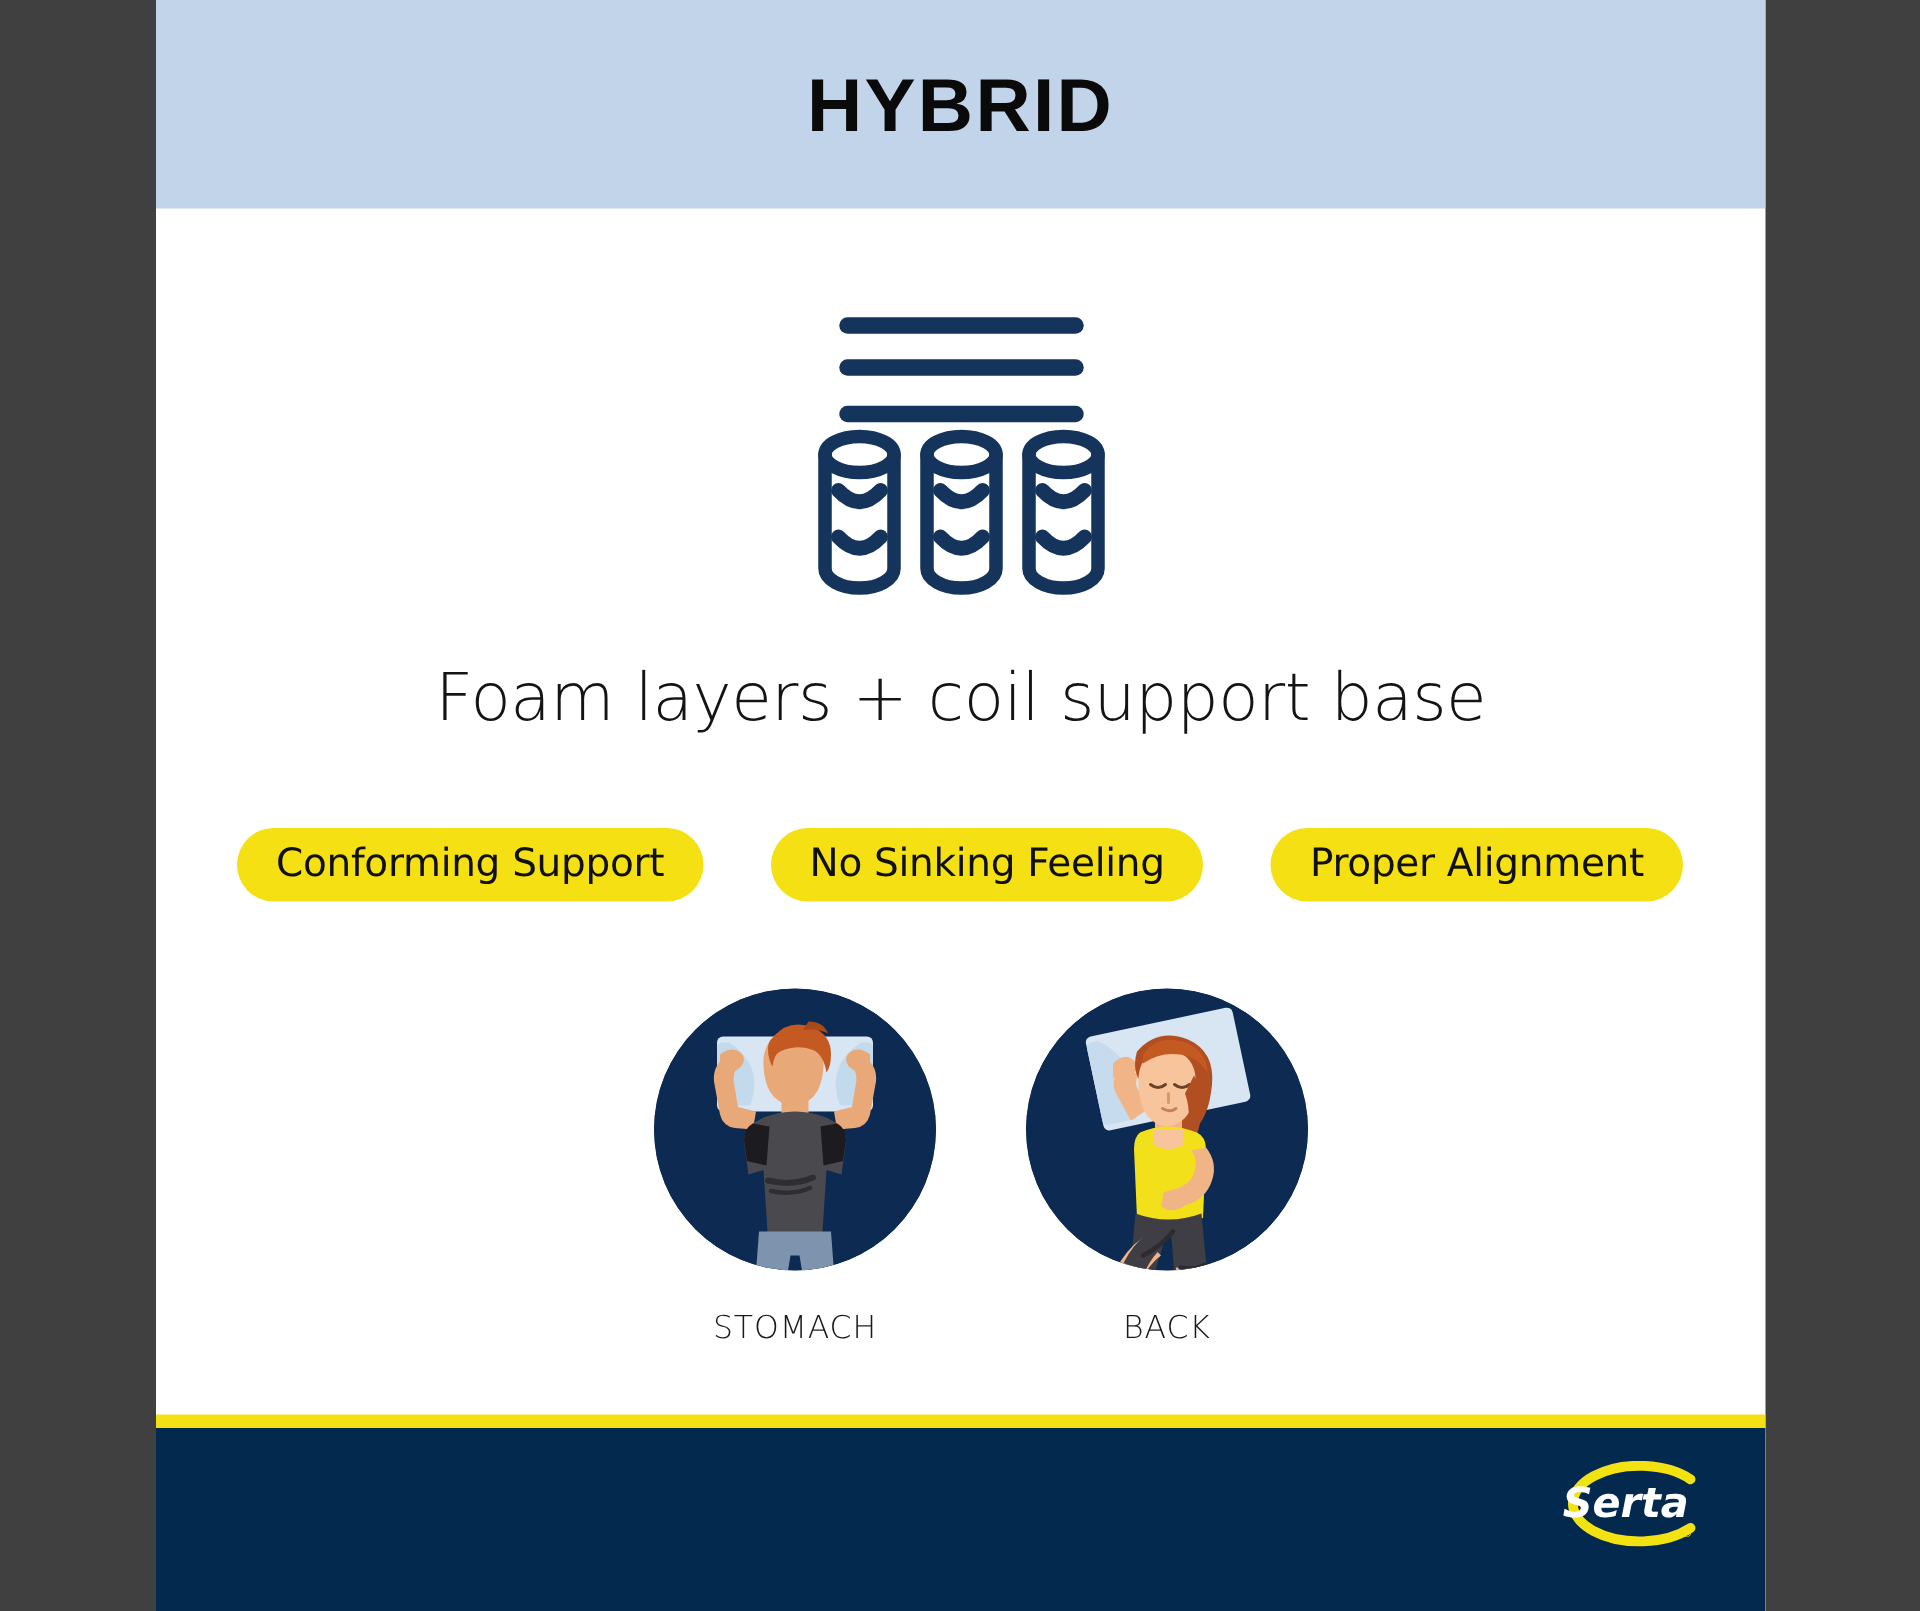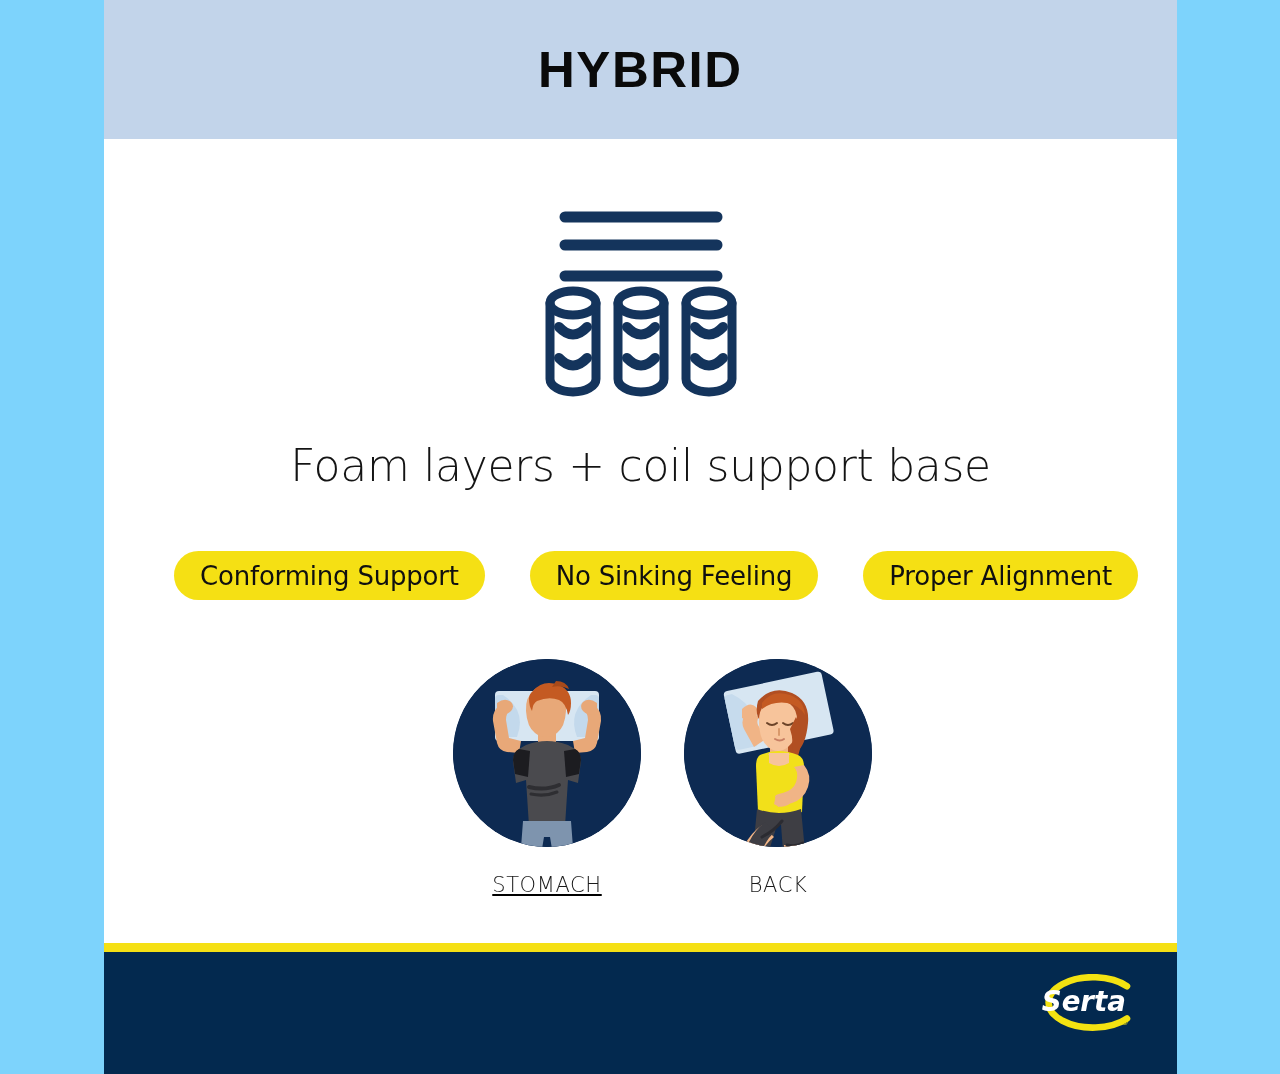--- a/index.html
+++ b/index.html
@@ -2,21 +2,21 @@
 <html><head>
 <meta charset="utf-8">
 <style>
   html,body{margin:0;padding:0;}
   body{
     width:1280px;height:1074px;
     background:#ffffff;
     font-family:"Liberation Sans", sans-serif;
     overflow:hidden;
   }
-  .page{position:relative;width:1280px;height:1074px;background:#7dd3fc;}
+  .page{position:relative;width:1280px;height:1074px;background:#404040;}
 
   
   .card{
     position:absolute;left:104px;top:0;width:1073px;height:1074px;
     background:#ffffff;overflow:hidden;
   }
 
   
   .header{
     position:absolute;left:0;top:0;width:1073px;height:139px;
@@ -40,39 +40,39 @@
   .tagline{
     position:absolute;left:0;top:440px;width:1073px;
     text-align:center;
     font-family:"DejaVu Sans", sans-serif;
     font-size:44px;font-weight:300;color:#141414;
     letter-spacing:-0.3px;
   }
 
   
   .pills{
-    position:absolute;left:70px;top:551px;width:964px;height:50px;
-    display:flex;justify-content:space-between;gap:24px;
+    position:absolute;left:54px;top:551px;width:964px;height:50px;
+    display:flex;align-items:center;justify-content:space-between;gap:24px;
   }
   .pill{
     height:49px;border-radius:25px;background:#f5e014;
     display:flex;align-items:center;justify-content:center;
     padding:0 26px;
     font-family:"DejaVu Sans", sans-serif;
     font-size:26px;font-weight:400;color:#101010;
     letter-spacing:-0.2px;white-space:nowrap;
     cursor:pointer;
   }
 
   
   .sleepers{
     position:absolute;left:0;top:659px;width:1073px;height:260px;
   }
   .sleeper{position:absolute;top:0;width:188px;}
-  .sleeper.stomach{left:349px;text-decoration:underline;}
+  .sleeper.stomach{left:332px;}
   .sleeper.back{left:580px;}
   .circle{
     width:188px;height:188px;border-radius:50%;
     background:#0d2a52;overflow:hidden;position:relative;
   }
   .sleeper-label{
     margin-top:26px;text-align:center;
     font-family:"DejaVu Sans", sans-serif;
     font-size:21px;font-weight:300;color:#1a1a1a;
     letter-spacing:0.6px;

